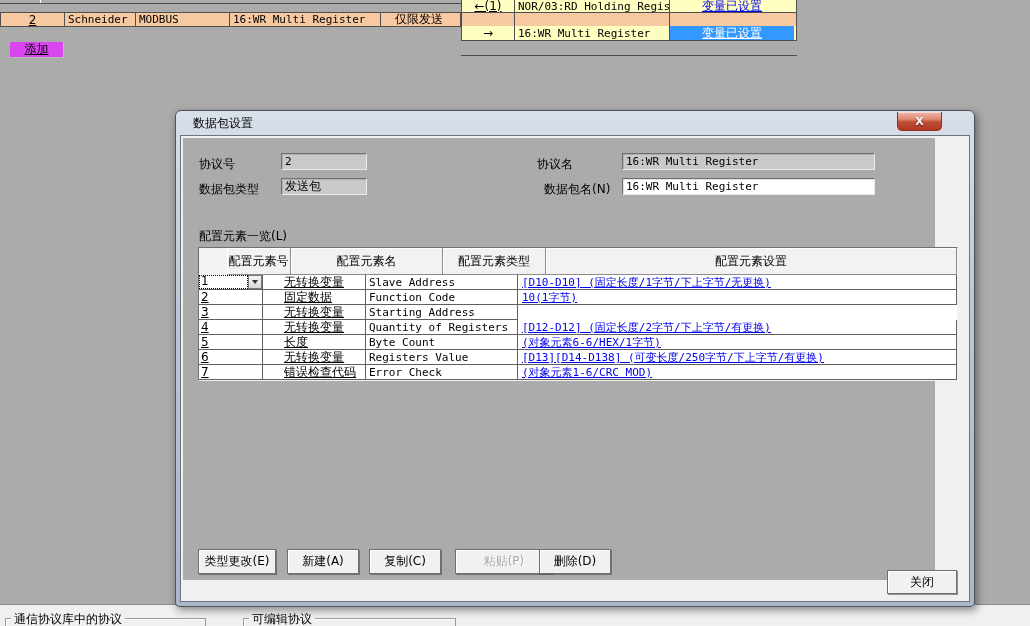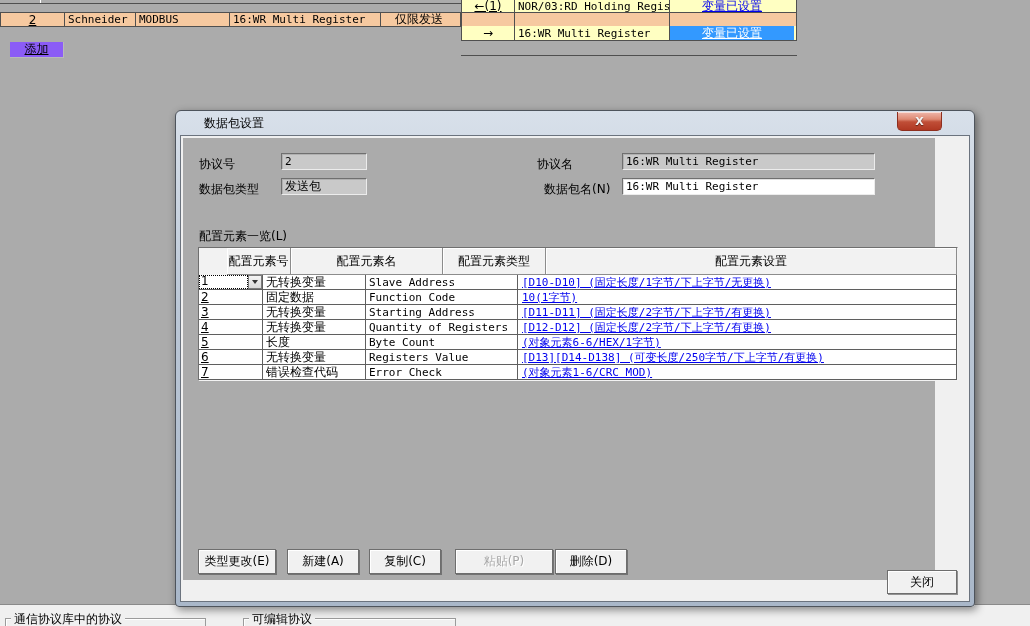--- a/index.html
+++ b/index.html
@@ -26,38 +26,38 @@
   .peach { background:#F6C9A0; }
   .lyellow { background:#FFFFC2; }
   .sel-blue { background:#3399FF; }
 
   .ulink { color:#0000EE; text-decoration:underline; }
   .ublack { color:#000; text-decoration:underline; }
   .uwhite { color:#FFFFFF; text-decoration:underline; }
 
   .add-btn {
     position:absolute; left:10px; top:42px; width:54px; height:16px;
-    background:#8b5cf6; display:flex; align-items:center; justify-content:center;
+    background:#d946ef; display:flex; align-items:center; justify-content:center;
     border-right:1px solid #B9B9B9; border-bottom:1px solid #B9B9B9;
   }
   .right-bottom-line { position:absolute; left:461px; top:55px; width:336px; height:1px; background:#4F4F4F; }
 
   
   .bottom-strip { position:absolute; left:0; top:604px; width:1030px; height:22px; background:#F0F0F0; border-top:1px solid #8A8A8A; }
   .groupbox { position:absolute; border:1px solid #9B9B9B; border-bottom:none; box-shadow:inset 1px 1px 0 #FFFFFF; }
   .groupbox .legend { position:absolute; top:-8px; left:5px; background:#F0F0F0; padding:0 3px; white-space:nowrap; }
 
   
   .dialog {
     position:absolute; left:175px; top:110px; width:800px; height:497px;
     background:linear-gradient(180deg,#D8E0EA 0%, #BBC7D6 40%, #A9B7C9 100%);
     border:1px solid #4E545C; border-radius:6px 6px 4px 4px;
     box-shadow:2px 3px 9px rgba(0,0,0,0.45);
   }
-  .titlebar { position:absolute; left:0; top:0; width:100%; height:24px; display:flex; align-items:center; padding-left:28px; }
+  .titlebar { position:absolute; left:0; top:0; width:100%; height:24px; display:flex; align-items:center; padding-left:17px; }
   .title-text { color:#000; }
   .close-btn {
     position:absolute; top:1px; right:32px; width:45px; height:19px;
     background:linear-gradient(180deg,#EFB7AB 0%, #DE8973 40%, #C04E37 55%, #B03823 100%);
     border:1px solid #8E2E1E; border-top:none; border-radius:0 0 5px 5px;
     display:flex; align-items:center; justify-content:center;
     color:#F4F4F4; font-weight:bold; font-size:11px; text-shadow:0 1px 1px rgba(0,0,0,0.5);
     box-shadow:inset 0 1px 0 rgba(255,255,255,0.55);
   }
   .dlg-content {
@@ -88,21 +88,21 @@
     box-shadow:inset 1px 1px 0 #FFFFFF;
     display:flex; align-items:center; justify-content:center; text-align:center;
     line-height:13px; overflow:hidden;
   }
   .trow { display:flex; height:15px; background:#FFFFFF; }
   .td {
     border-right:1px solid #5F5F5F; border-bottom:1px solid #5F5F5F;
     line-height:13px; overflow:hidden; white-space:nowrap; display:flex; align-items:center;
   }
   .w1 { width:64px; } .w2 { width:103px; } .w3 { width:152px; } .w4 { width:438px; flex:1; }
-  .td.w1 { padding-left:2px; } .td.w2 { padding-left:3px; } .td.w3 { padding-left:3px; } .td.w4 { padding-left:4px; }
+  .td.w1 { padding-left:2px; } .td.w2 { padding-left:21px;text-decoration:underline; } .td.w3 { padding-left:3px; } .td.w4 { padding-left:4px; }
 
   .combobox { width:100%; height:100%; display:flex; background:#FFFFFF; }
   .cb-text { flex:1; outline:1px dotted #000; outline-offset:-1px; padding-left:2px; line-height:13px; }
   .cb-btn {
     width:14px; background:linear-gradient(180deg,#F4F4F4,#D9D9D9);
     border:1px solid #7B7B7B; display:flex; align-items:center; justify-content:center;
   }
   .cb-arrow { width:0; height:0; border-left:3px solid transparent; border-right:3px solid transparent; border-top:4px solid #333; }
 
   
@@ -228,23 +228,20 @@
             <span class="ulink mono">10(1字节)</span>
           </div>
       </div>
 
       <div class="trow">
         <div class="td w1">
             <span class="ublack">3</span>
           </div>
         <div class="td w2">无转换变量</div>
         <div class="td w3 mono">Starting Address</div>
-        <div class="td w4">
-            <span class="ulink mono">[D11-D11] (固定长度/2字节/下上字节/有更换)</span>
-          </div>
       </div>
 
       <div class="trow">
         <div class="td w1">
             <span class="ublack">4</span>
           </div>
         <div class="td w2">无转换变量</div>
         <div class="td w3 mono">Quantity of Registers</div>
         <div class="td w4">
             <span class="ulink mono">[D12-D12] (固定长度/2字节/下上字节/有更换)</span>
@@ -282,17 +279,17 @@
         <div class="td w4">
             <span class="ulink mono">(对象元素1-6/CRC MOD)</span>
           </div>
       </div>
     </div>
 
     <div class="btn" style="left:17px;  top:413px; width:78px;">类型更改(E)</div>
     <div class="btn" style="left:106px; top:413px; width:72px;">新建(A)</div>
     <div class="btn" style="left:188px; top:413px; width:72px;">复制(C)</div>
     <div class="btn disabled" style="left:274px; top:413px; width:98px;">粘贴(P)</div>
-    <div class="btn" style="left:358px; top:413px; width:72px;margin-left:16px;">删除(D)</div>
+    <div class="btn" style="left:358px; top:413px; width:72px;">删除(D)</div>
 
     <div class="btn" style="left:706px; top:434px; width:70px; height:24px;">关闭</div>
   </div>
 </div>
 
 </body></html>

